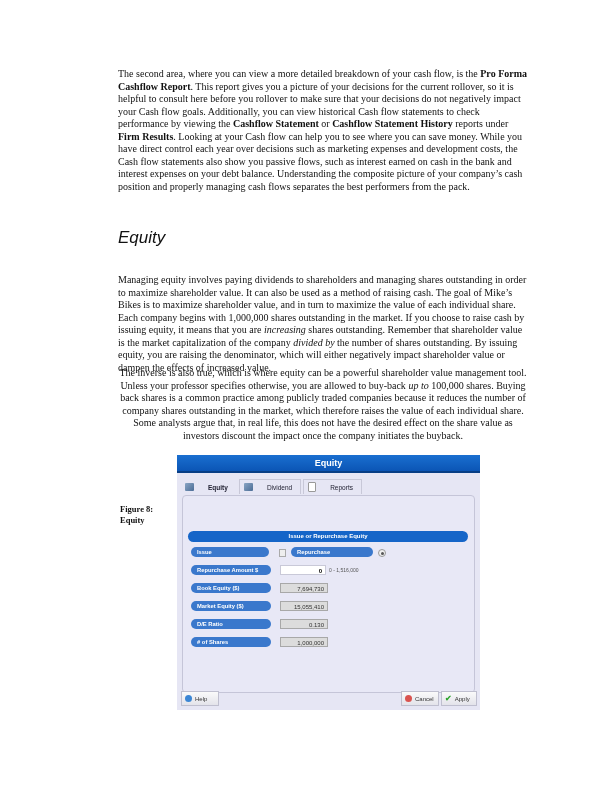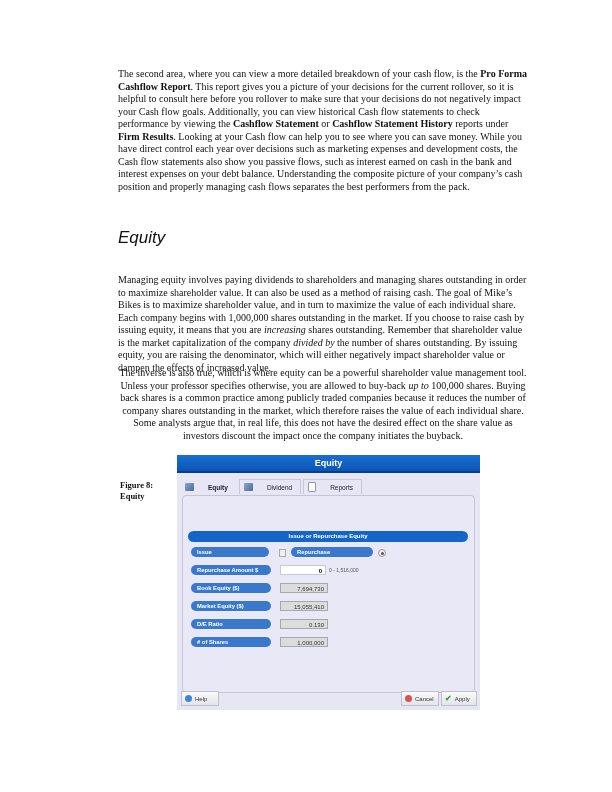--- a/index.html
+++ b/index.html
@@ -6,21 +6,21 @@
   body { width: 612px; height: 792px; position: relative; overflow: hidden;
          font-family: "Liberation Serif", serif; color: #111; }
   .para { position: absolute; left: 118px; width: 410px; font-size: 10px;
           line-height: 12.5px; margin: 0; text-align: left; }
   .p1 { top: 68px; }
   .h-equity { position: absolute; left: 118px; top: 228px; margin: 0;
               font-family: "Liberation Sans", sans-serif; font-style: italic;
               font-weight: normal; font-size: 17px; color: #111; }
   .p2 { top: 254px; margin-top: 20px; }
   .p3 { top: 367px; text-align: center; }
-  .caption { position: absolute; left: 120px; top: 480px; font-size: 8.5px;
+  .caption { position: absolute; left: 120px; top: 504px; font-size: 8.5px;
              font-weight: bold; line-height: 11px; width: 50px; }
 
   
   .app { position: absolute; left: 177px; top: 455px; width: 303px; height: 255px;
          background: #e6e6f4; font-family: "Liberation Sans", sans-serif; }
   .app-title { height: 16px; background: linear-gradient(#1a6fd0, #0b55b5);
                border-bottom: 2px solid #083e85;
                color: #fff; font-weight: bold; font-size: 9px; text-align: center;
                line-height: 16px; }
   .tabs { position: absolute; top: 24px; left: 3px; height: 14px; display: flex; }

